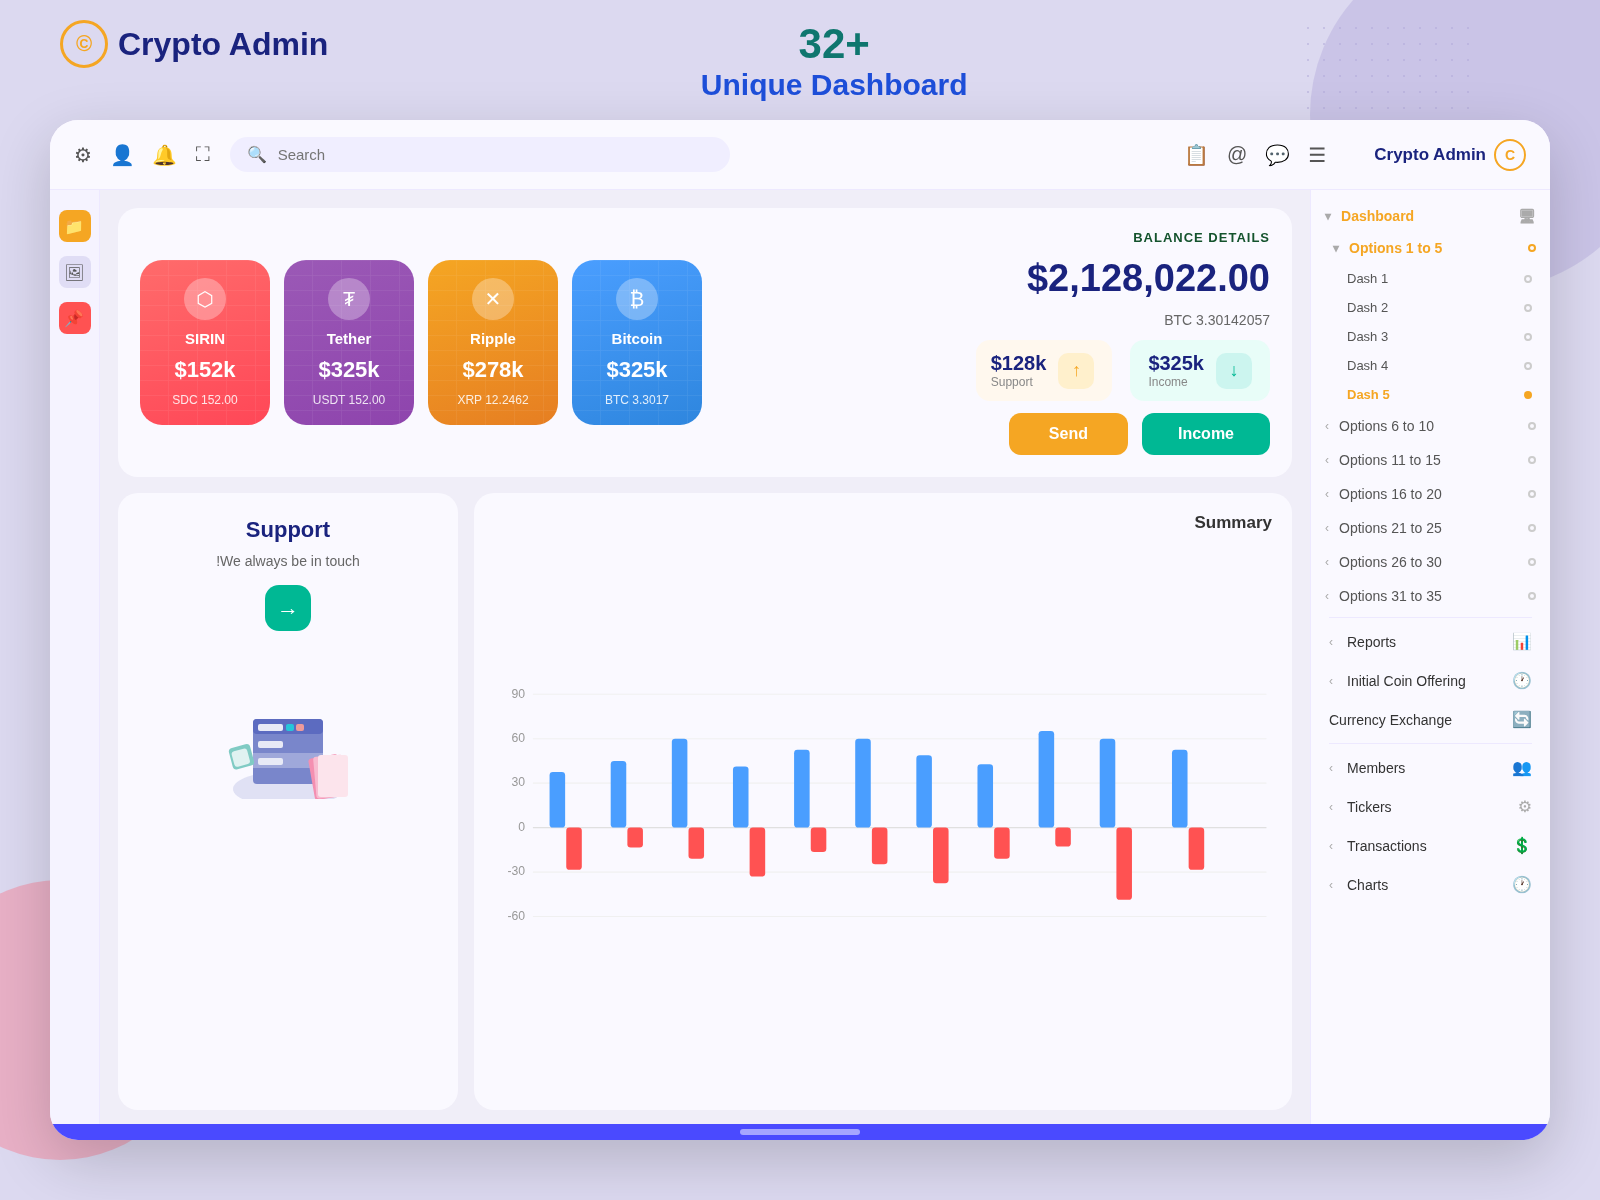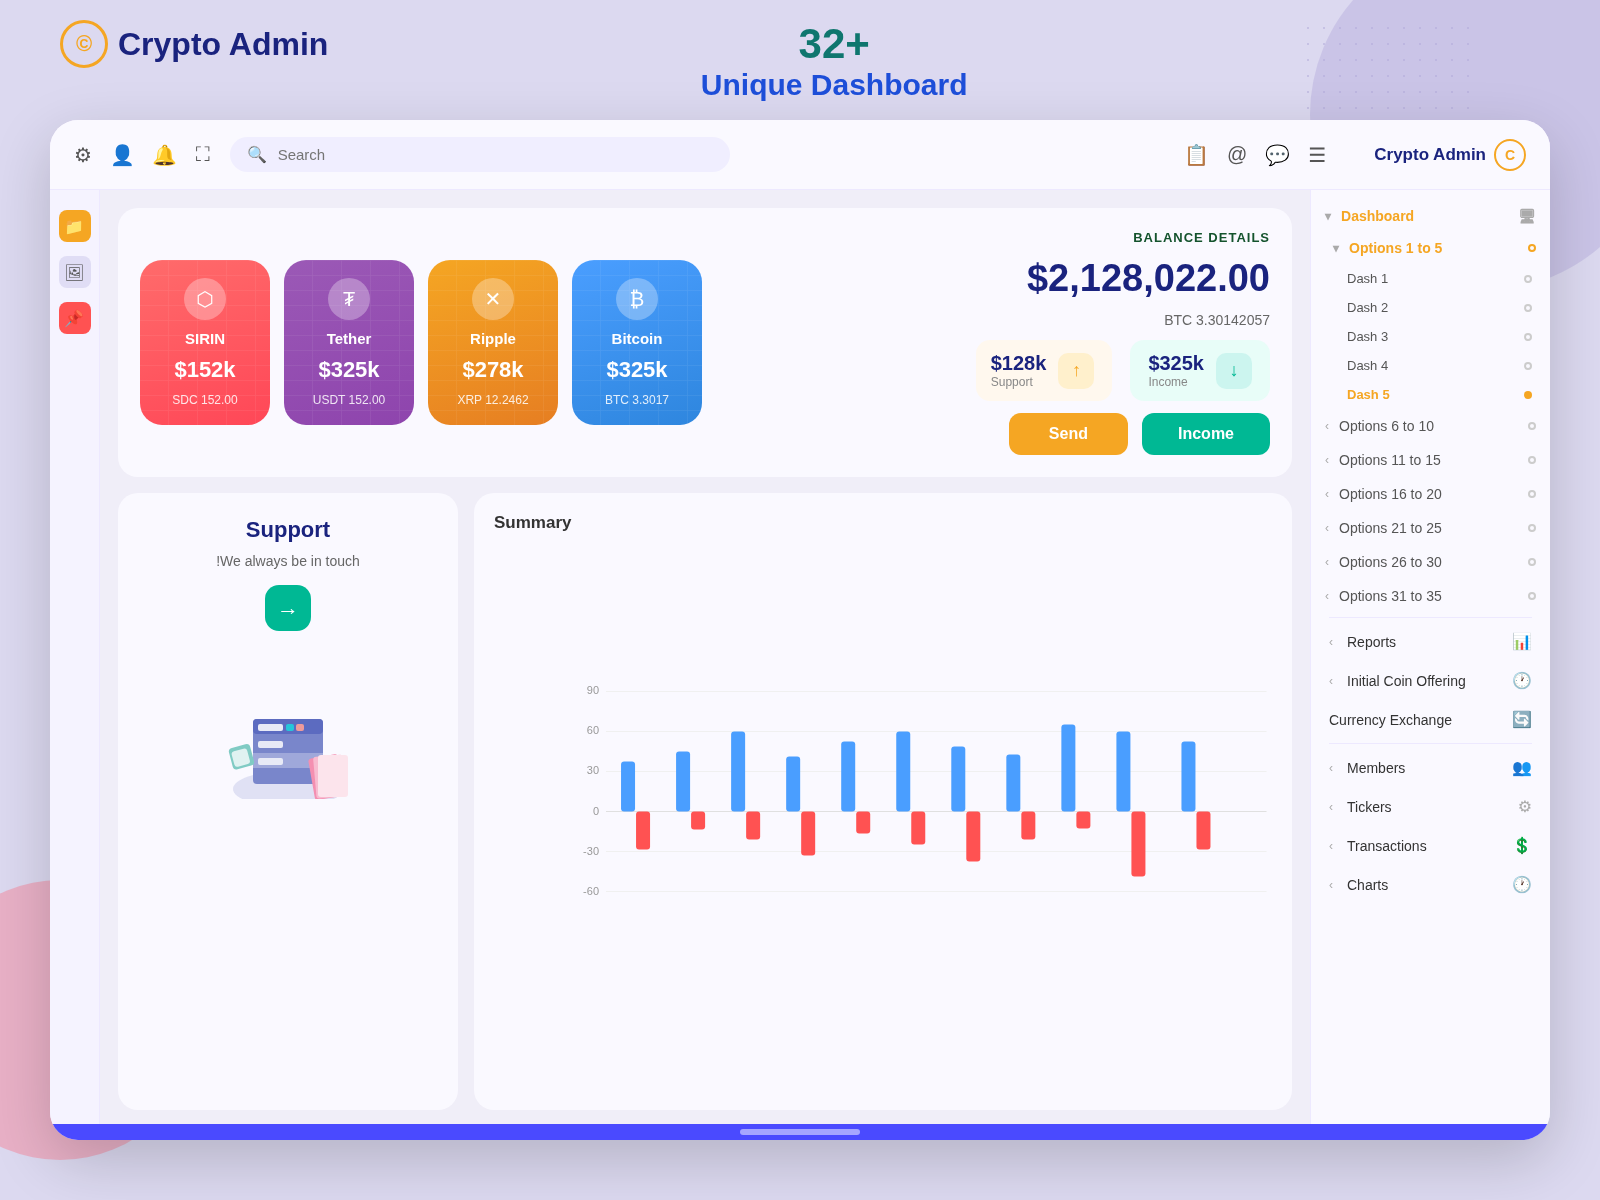--- a/index.html
+++ b/index.html
@@ -407,21 +407,21 @@
       margin-top: 6px;
     }
 
     
     .chart-panel {
       flex: 1;
       background: #faf9ff;
       border-radius: 20px;
       padding: 20px;
       display: flex;
-      flex-direction: row;
+      flex-direction: column;
     }
     .chart-title {
       font-size: 17px;
       font-weight: 700;
       color: #333;
       text-align: right;
       margin-bottom: 10px;
     }
     .chart-container {
       flex: 1;

